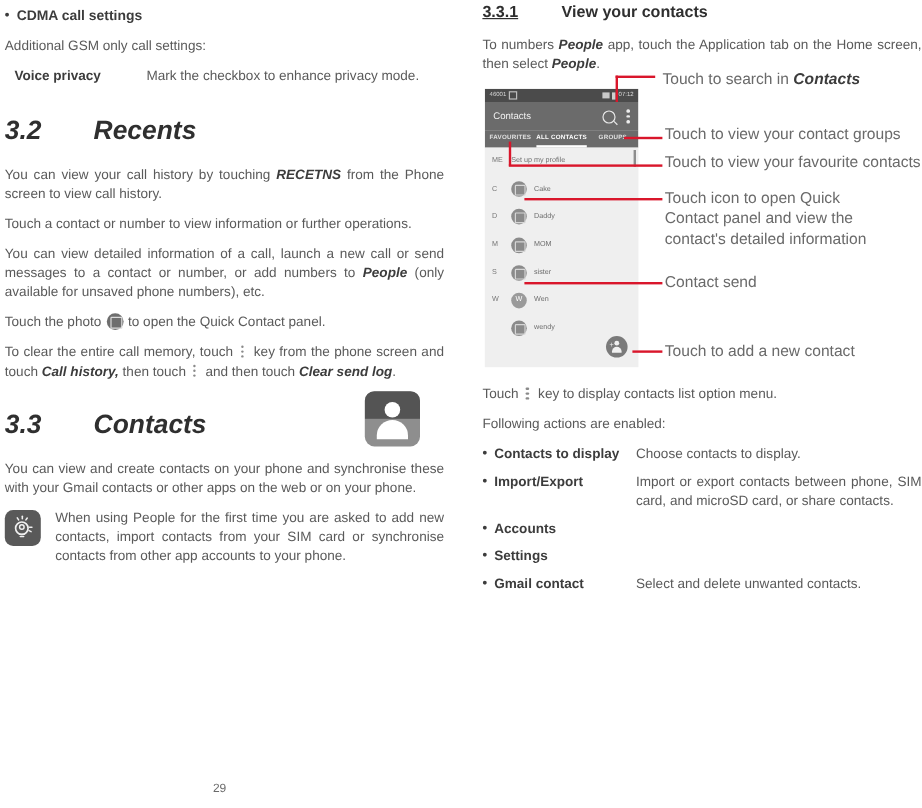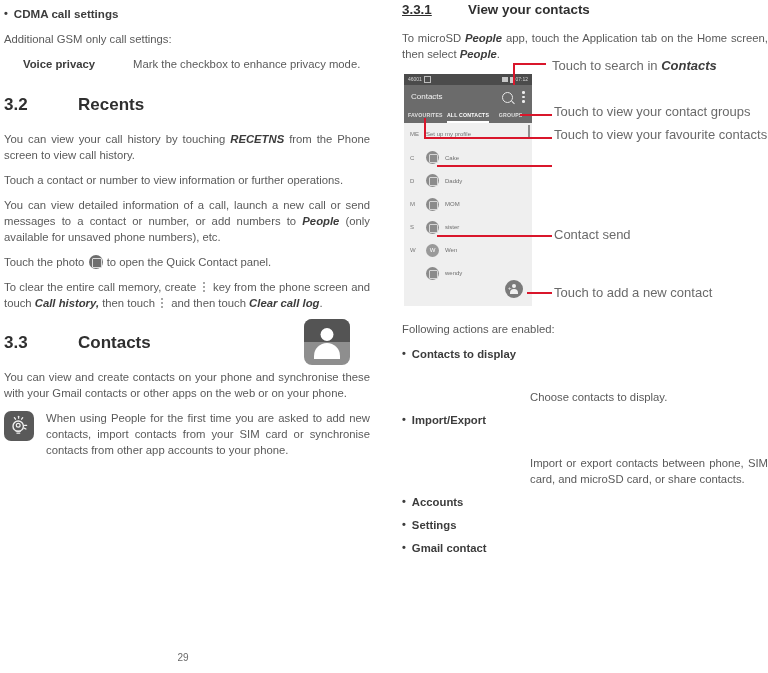--- a/index.html
+++ b/index.html
@@ -26,33 +26,33 @@
 
   
   .bullet-head{
     display:flex;align-items:flex-start;gap:6px;
     font-weight:bold;color:#3c3c3c;font-size:11.6px;
     margin:6px 0 9px 0;
   }
   .bullet-dot{font-size:11px;line-height:1.3;}
 
   
-  .defrow{display:flex;margin:0 0 9px 11px;align-items:flex-end;}
+  .defrow{display:flex;margin:0 0 9px 0;align-items:flex-end;}
   .defterm{width:118px;flex:0 0 118px;font-weight:bold;color:#3c3c3c;padding-left:8px;box-sizing:border-box;}
   .defdesc{flex:1;text-align:justify;}
 
   
   .bdefrow{display:flex;margin:0 0 7px 0;}
   .bterm{width:128px;flex:0 0 128px;display:flex;gap:6px;font-weight:bold;color:#3c3c3c;}
-  .bdesc{flex:1;text-align:justify;margin-top:43px;}
+  .bdesc{flex:1;text-align:justify;}
   .bdesc.nojust{text-align:left;}
 
   h2.sec{
-    font-size:17px;color:#2f2f2f;font-weight:bold;
-    margin:20px 0 14px 0;display:flex;align-items:baseline;
+    font-size:22px;color:#2f2f2f;font-weight:bold;
+    margin:20px 0 14px 0;display:flex;align-items:baseline;font-style:italic;
   }
   h2.sec .num{width:74px;flex:0 0 74px;}
   h3.sub{
     font-size:13.4px;color:#2f2f2f;font-weight:bold;
     margin:0 0 11px 0;display:flex;align-items:baseline;
   }
   h3.sub .num{width:66px;flex:0 0 66px;text-decoration:underline;}
 
   
   .tip{display:flex;gap:0;margin-top:4px;}
@@ -172,21 +172,21 @@
       </h2>
 
       <p><span>You can view your call history by touching </span><b>RECETNS</b><span> from the Phone screen to view call history.</span></p>
 
       <p>Touch a contact or number to view information or further operations.</p>
 
       <p><span>You can view detailed information of a call, launch a new call or send messages to a contact or number, or add numbers to </span><b>People</b><span> (only available for unsaved phone numbers), etc.</span></p>
 
       <p class="lastline"><span>Touch the photo </span><span class="inline-photo"></span><span> to open the Quick Contact panel.</span></p>
 
-      <p><span>To clear the entire call memory, create </span><span class="kebab"><i></i><i></i><i></i></span><span> key from the phone screen and touch </span><b>Call history,</b><span> then touch </span><span class="kebab"><i></i><i></i><i></i></span><span> and then touch </span><b>Clear call log</b><span>.</span></p>
+      <p><span>To clear the entire call memory, touch </span><span class="kebab"><i></i><i></i><i></i></span><span> key from the phone screen and touch </span><b>Call history,</b><span> then touch </span><span class="kebab"><i></i><i></i><i></i></span><span> and then touch </span><b>Clear send log</b><span>.</span></p>
 
       <div style="position:relative;">
         <h2 class="sec">
           <span class="num">3.3</span>
           <span>Contacts</span>
         </h2>
         <div class="appicon">
           <div class="top"></div>
           <div class="head"></div>
           <div class="body"></div>
@@ -219,24 +219,25 @@
   </div>
 
   <div class="col col-right">
     <div class="inner-right">
 
       <h3 class="sub">
         <span class="num">3.3.1</span>
         <span>View your contacts</span>
       </h3>
 
-      <p><span>To microSD </span><b>People</b><span> app, touch the Application tab on the Home screen, then select </span><b>People</b><span>.</span></p>
+      <p><span>To numbers </span><b>People</b><span> app, touch the Application tab on the Home screen, then select </span><b>People</b><span>.</span></p>
 
       <div style="height:250px;"></div>
 
+      <p class="lastline"><span>Touch </span><span class="kebab"><i></i><i></i><i></i></span><span> key to display contacts list option menu.</span></p>
 
       <p class="lastline">Following actions are enabled:</p>
 
       <div class="bdefrow">
         <div class="bterm">
             <span class="bullet-dot">•</span>
             <span>Contacts to display</span>
           </div>
         <div class="bdesc nojust">Choose contacts to display.</div>
       </div>
@@ -261,20 +262,21 @@
             <span class="bullet-dot">•</span>
             <span>Settings</span>
           </div>
       </div>
 
       <div class="bdefrow">
         <div class="bterm">
             <span class="bullet-dot">•</span>
             <span>Gmail contact</span>
           </div>
+        <div class="bdesc nojust">Select and delete unwanted contacts.</div>
       </div>
 
     </div>
 
   </div>
 
   <div class="phone">
     <div class="ph-status">
       <span class="left">
         <span>46001</span>
@@ -363,20 +365,25 @@
   </div>
 
   <div class="dash" style="left:520px;top:114px;width:32px;"></div>
   <div class="callout" style="left:554px;top:103px;width:210px;">Touch to view your contact groups</div>
 
   <div class="vline" style="left:424px;top:118px;height:20px;"></div>
   <div class="dash" style="left:424px;top:137px;width:128px;"></div>
   <div class="callout" style="left:554px;top:126px;width:216px;">Touch to view your favourite contacts</div>
 
   <div class="dash" style="left:437px;top:165px;width:115px;"></div>
+  <div class="callout" style="left:554px;top:156px;width:200px;">
+    <div>Touch icon to open Quick</div>
+    <div>Contact panel and view the</div>
+    <div>contact's detailed information</div>
+  </div>
 
   <div class="dash" style="left:437px;top:235px;width:115px;"></div>
   <div class="callout" style="left:554px;top:226px;width:200px;">Contact send</div>
 
   <div class="dash" style="left:527px;top:292px;width:25px;"></div>
   <div class="callout" style="left:554px;top:284px;width:216px;">Touch to add a new contact</div>
 
 </div>
 
 </body></html>

